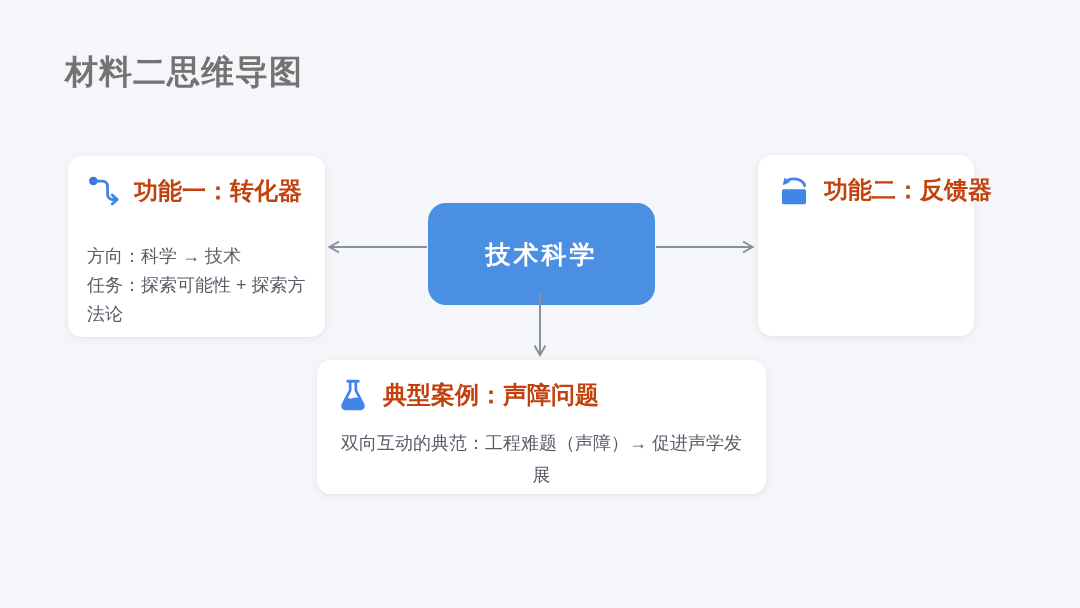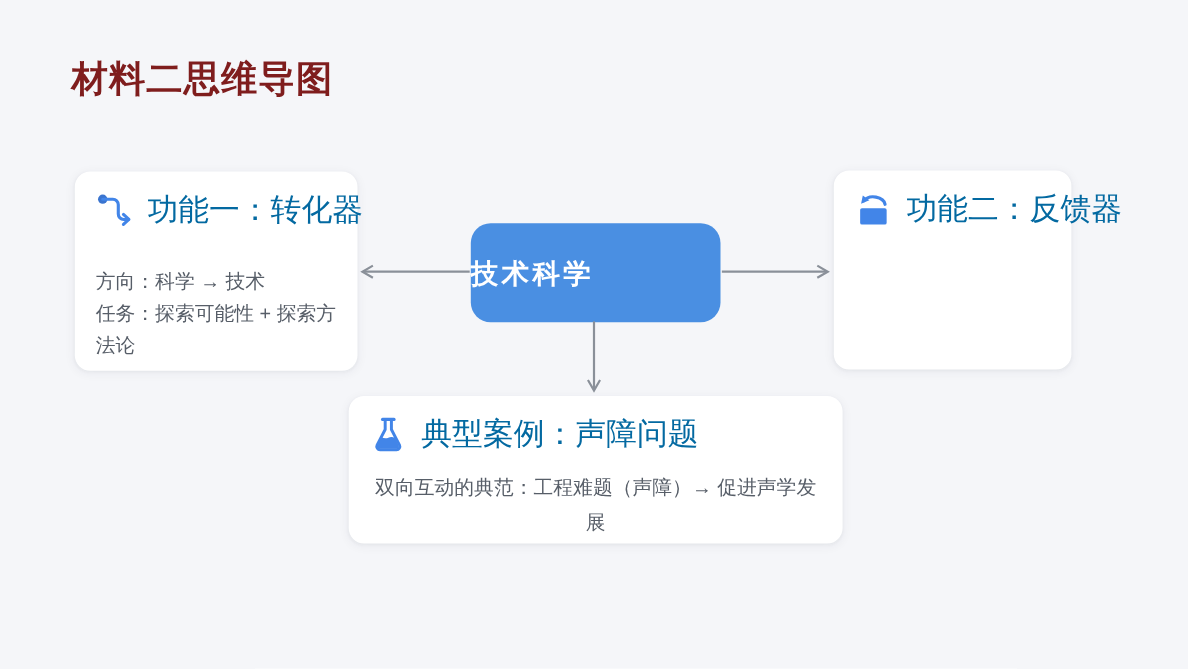--- a/index.html
+++ b/index.html
@@ -13,21 +13,21 @@
     background: #F5F6F9;
     overflow: hidden;
   }
 
   .page-title {
     position: absolute;
     left: 65px;
     top: 50px;
     font-size: 33px;
     font-weight: 800;
-    color: #7f1d1d;
+    color: #737373;
     letter-spacing: 1px;
   }
 
   .card {
     position: absolute;
     background: #FFFFFF;
     border-radius: 14px;
     box-shadow: 0 2px 10px rgba(30, 40, 60, 0.06), 0 1px 3px rgba(30, 40, 60, 0.04);
     padding: 16px 19px 0 19px;
   }
@@ -36,41 +36,42 @@
   .card-bottom { left: 317px; top: 360px; width: 449px; height: 134px; text-align: center; }
 
   .card-header {
     display: flex;
     align-items: center;
     gap: 13px;
     height: 38px;
   }
   .card-header .icon { width: 34px; height: 34px; flex: 0 0 auto; }
   .card-title {
-    font-size: 28px;
-    font-weight: 400;
-    color: #0369a1;
+    font-size: 24px;
+    font-weight: 700;
+    color: #c2410c;
     white-space: nowrap;
   }
 
   .card-body { color: #575E68; font-size: 18px; line-height: 29px; }
   .card-left  .card-body { margin-top: 32px; }
   .card-right .card-body { margin-top: 9px; }
   .card-bottom .card-body { margin-top: 13px; line-height: 32px; }
 
   .center-node {
     position: absolute;
     left: 428px;
     top: 203px;
     width: 227px;
-    height: 90px;
+    height: 102px;
     background: #4A8FE2;
     border-radius: 18px;
     display: flex;
     align-items: center;
+    justify-content: center;
   }
   .center-node span {
     color: #FFFFFF;
     font-size: 25px;
     font-weight: 700;
     letter-spacing: 3px;
   }
 
   .arrow { position: absolute; }
   .arrow path, .arrow line { stroke: #8A9099; stroke-width: 2; fill: none; }

